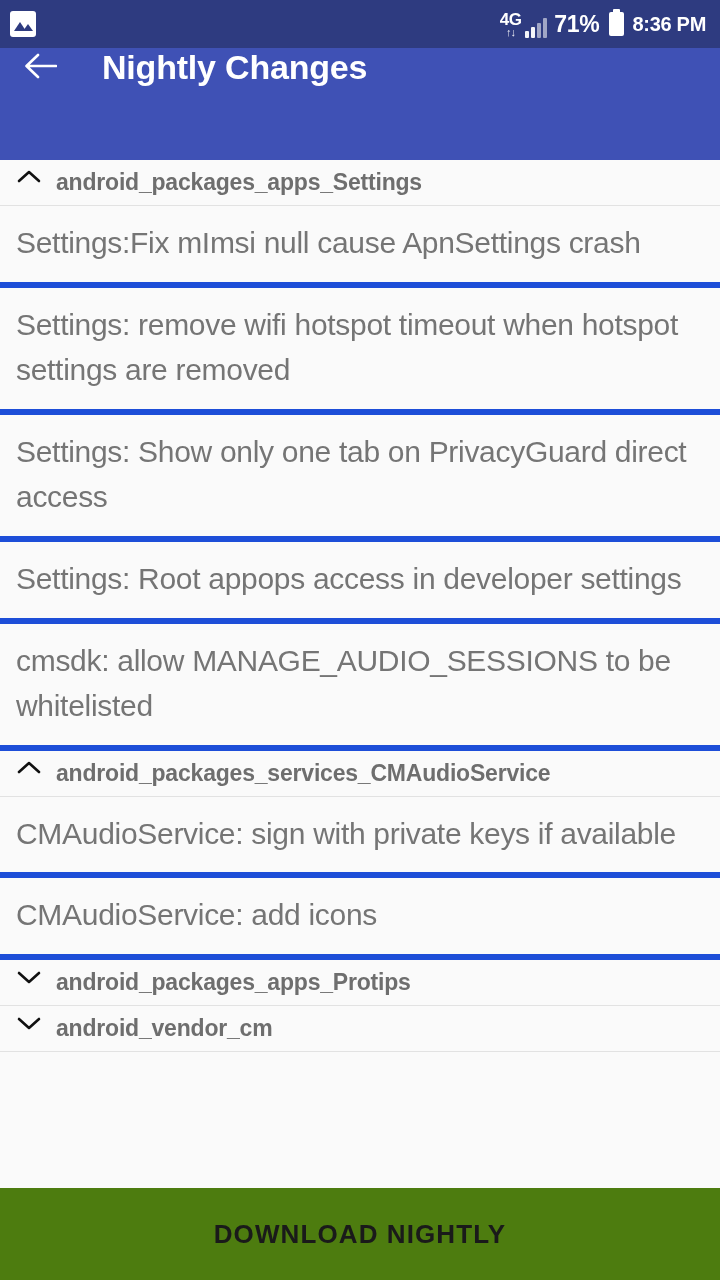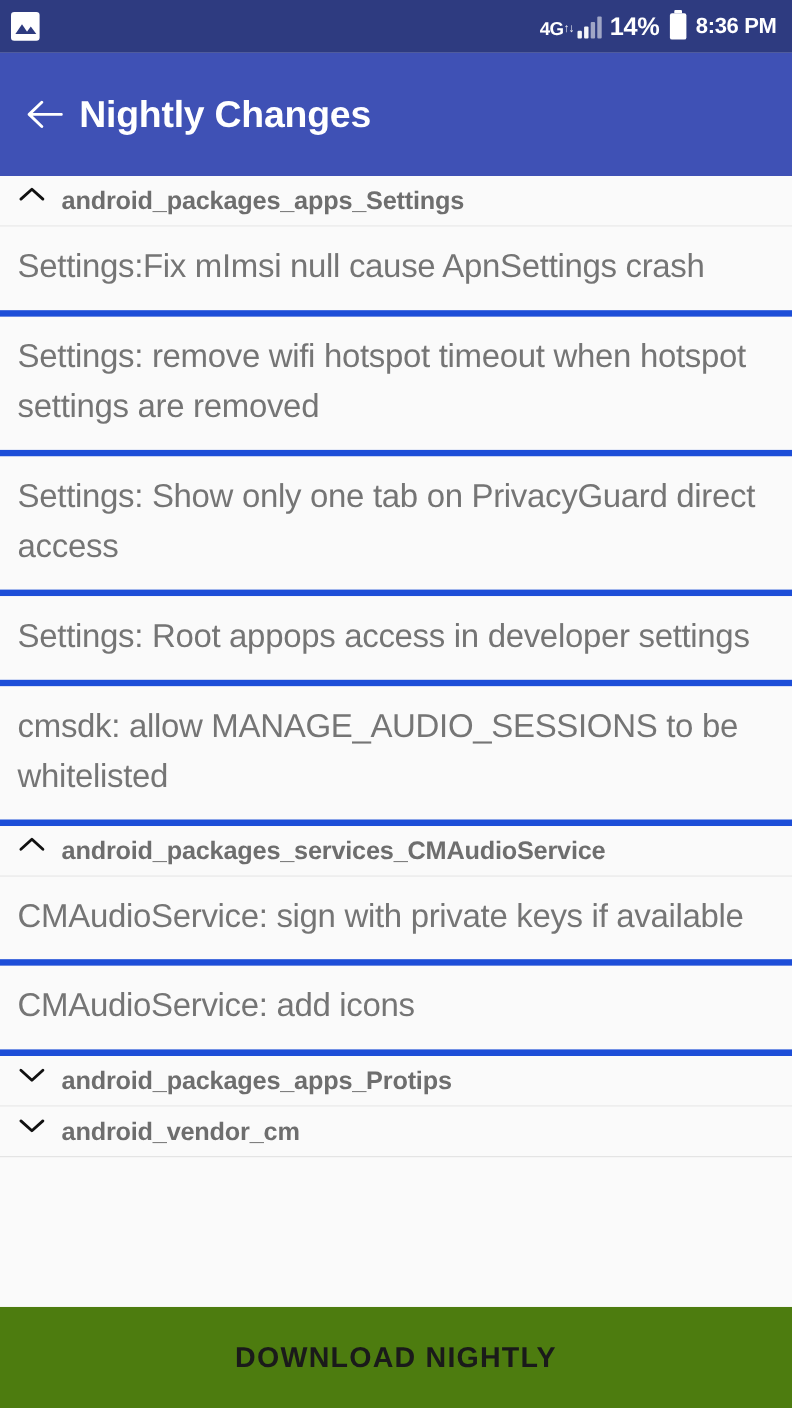--- a/index.html
+++ b/index.html
@@ -25,21 +25,21 @@
     border-left:6px solid transparent; border-right:6px solid transparent;
     border-bottom:9px solid #2e3b80;
   }
   .photo-icon::after {
     content:""; position:absolute; right:3px; bottom:6px;
     border-left:5px solid transparent; border-right:5px solid transparent;
     border-bottom:7px solid #2e3b80;
   }
   .sb-right { margin-left:auto; display:flex; align-items:center; gap:7px; }
   .net-group { display:flex; align-items:flex-end; gap:2px; }
-  .net-type { display:flex; align-items:center; line-height:1; }
+  .net-type { display:flex; flex-direction:column; align-items:center; line-height:1; }
   .net-label { font-size:17px; font-weight:bold; letter-spacing:-0.5px; }
   .net-arrows { font-size:11px; letter-spacing:-1px; margin-top:-1px; opacity:.92; }
   .signal { display:flex; align-items:flex-end; gap:2px; height:22px; margin-left:2px; }
   .signal i { width:4px; background:#ffffff; display:block; border-radius:1px; }
   .signal i:nth-child(1){ height:7px; opacity:.95; }
   .signal i:nth-child(2){ height:11px; opacity:.95; }
   .signal i:nth-child(3){ height:15px; opacity:.55; }
   .signal i:nth-child(4){ height:20px; opacity:.55; }
   .battery-pct { font-size:23px; font-weight:bold; letter-spacing:-0.3px; }
   .battery {
@@ -48,21 +48,21 @@
   }
   .battery::before {
     content:""; position:absolute; top:-3px; left:4px;
     width:7px; height:3px; background:#ffffff; border-radius:1px 1px 0 0;
   }
   .clock { font-size:20px; font-weight:bold; letter-spacing:-0.3px; }
 
   
   .appbar {
     height:112px; flex:0 0 112px; background:#3f51b5;
-    display:flex; align-items:center; padding:0 22px; gap:14px;
+    display:flex; padding:0 22px; gap:44px;
   }
   .back-arrow {
     width:36px; height:36px; display:flex; align-items:center; justify-content:center;
     cursor:pointer;
   }
   .appbar-title {
     color:#ffffff; font-size:34px; font-weight:bold; letter-spacing:-0.2px;
   }
 
   
@@ -116,21 +116,21 @@
           <span class="net-label">4G</span>
           <span class="net-arrows">↑↓</span>
         </span>
         <span class="signal">
           <i></i>
             <i></i>
             <i></i>
             <i></i>
         </span>
       </span>
-      <span class="battery-pct">14%</span>
+      <span class="battery-pct">71%</span>
       <span class="battery"></span>
       <span class="clock">8:36 PM</span>
     </div>
   </div>
 
   <div class="appbar">
     <span class="back-arrow">
       <svg width="34" height="30" viewBox="0 0 34 30" aria-hidden="true">
         <path d="M33 15 H4 M15 4 L3.5 15 L15 26" fill="none" stroke="#ffffff" stroke-width="2.6" stroke-linecap="round" stroke-linejoin="round"></path>
       </svg>

